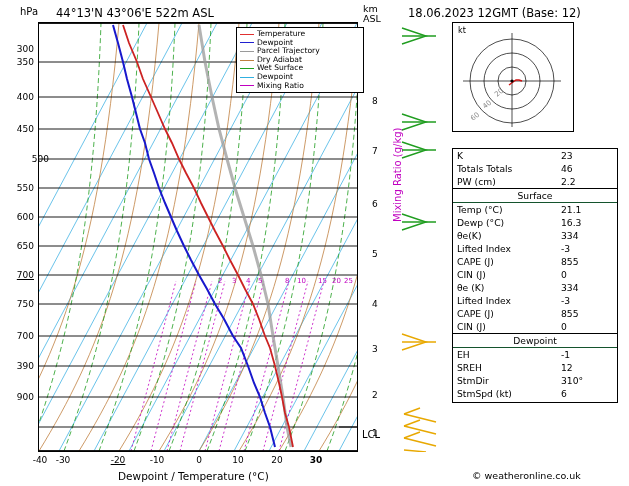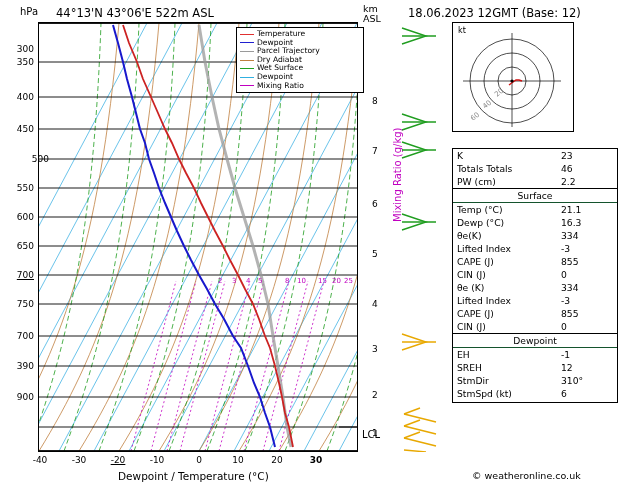--- a/index.html
+++ b/index.html
@@ -115,21 +115,21 @@
 
     <polyline fill="none" stroke="#cc2222" stroke-width="1.8" points="254,424 250,404 246,390 243,374 240,360 236,343 231,325 226,313 220,296 214,281 206,266 199,252 191,237 184,223 176,208 169,194 162,180 155,165 147,150 140,136 133,120 126,106 119,90 112,74 104,56 98,39 90,20 84,2"></polyline>
 
     <polyline fill="none" stroke="#1818cc" stroke-width="2" points="236,424 231,404 226,390 221,374 215,360 209,343 202,325 194,313 185,296 176,281 168,266 160,252 152,237 145,223 138,208 132,194 126,180 120,165 115,150 110,136 106,120 101,106 97,90 93,74 88,56 84,39 79,20 74,2"></polyline>
 
     <line x1="300" y1="404" x2="318" y2="404" stroke="#000" stroke-width="1"></line>
   </svg>
 </div>
 
 <div class="tick-x" style="left:25px;top:455px;">-40</div>
-<div class="tick-x" style="left:64px;top:455px;">-30</div>
+<div class="tick-x" style="left:48px;top:455px;">-30</div>
 <div class="tick-x" style="left:103px;top:455px;text-decoration:underline;">-20</div>
 <div class="tick-x" style="left:142px;top:455px;">-10</div>
 <div class="tick-x" style="left:184px;top:455px;">0</div>
 <div class="tick-x" style="left:223px;top:455px;">10</div>
 <div class="tick-x" style="left:262px;top:455px;">20</div>
 <div class="tick-x" style="left:301px;top:455px;font-weight:bold;">30</div>
 
 <div class="tick-y" style="left:8px;top:18px;margin-top:26px;">300</div>
 <div class="tick-y" style="left:8px;top:57px;">350</div>
 <div class="tick-y" style="left:8px;top:92px;">400</div>

